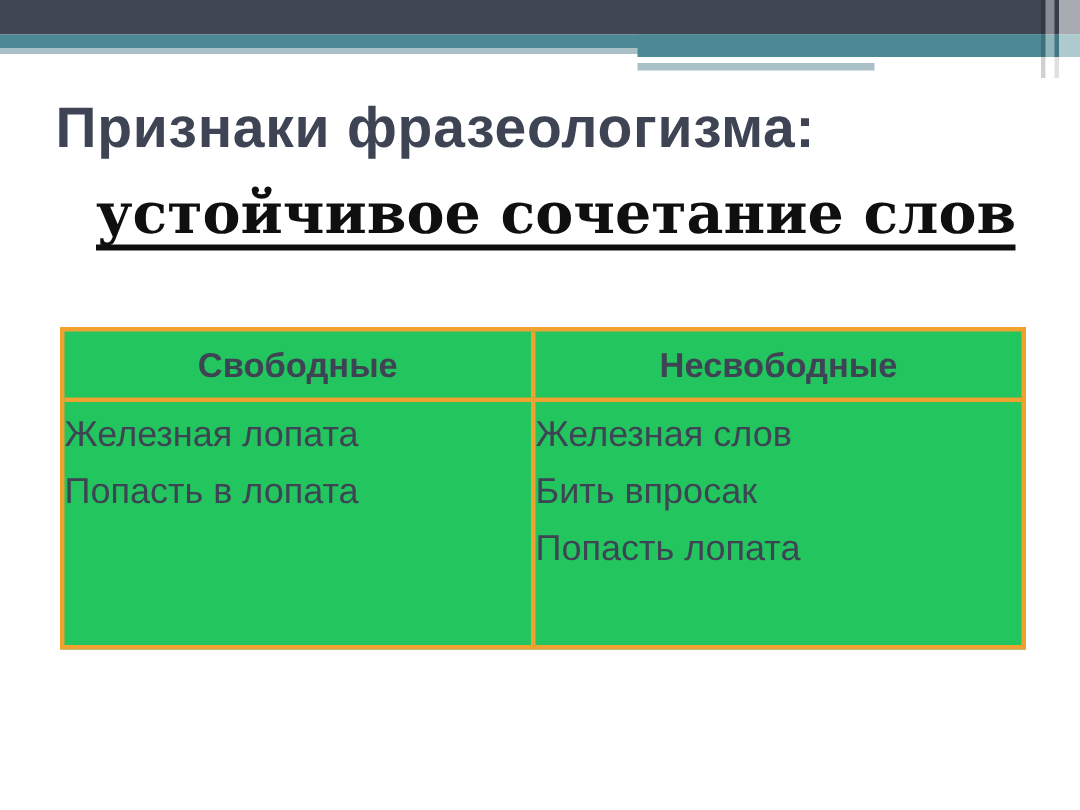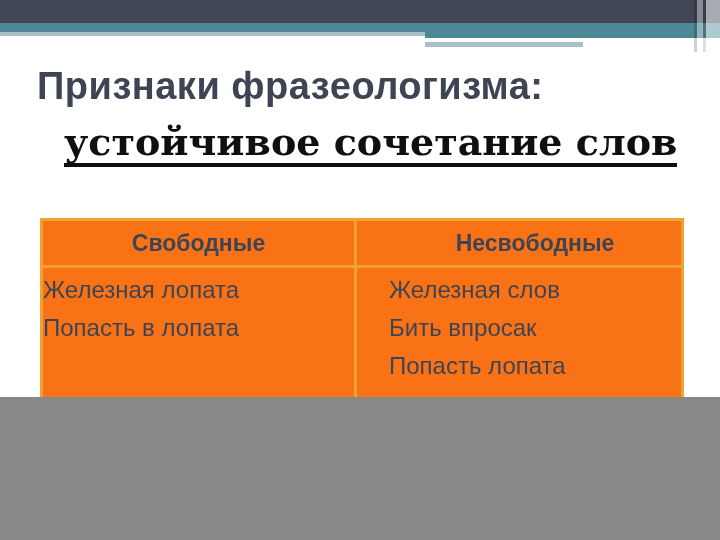--- a/index.html
+++ b/index.html
@@ -1,18 +1,18 @@
 <!DOCTYPE html>
 <html style="--dark-bar: #414654; --teal-bar: #4C8994; --light-line: #A9C0C7; --table-border: #EFA22F; --text-dark: #3E4454; --subtitle-text: #0F0F0F;"><head>
 <meta charset="utf-8">
 <style>
   html, body { margin: 0; padding: 0; background: #888; }
   .slide {
     position: relative;
-    width: 720px; height: 397px;
+    width: 720px; height: 540px;
     background: #ffffff;
     overflow: hidden;
     font-family: "Liberation Sans", sans-serif;
   }
   
   .bar-dark  { position: absolute; top: 0;  left: 0; width: 720px; height: 23px; background: var(--dark-bar, #414654); }
   .bar-teal  { position: absolute; top: 23px; left: 0; width: 720px; height: 9px;  background: var(--teal-bar, #4C8994); }
   .bar-light { position: absolute; top: 32px; left: 0; width: 720px; height: 4px;  background: var(--light-line, #A9C0C7); }
   .teal-ext  { position: absolute; top: 23px; left: 425px; width: 295px; height: 15px; background: var(--teal-bar, #4C8994); }
   .white-line{ position: absolute; top: 38px; left: 425px; width: 247px; height: 4px; background: #ffffff; border-radius: 0 3px 3px 0; }
@@ -39,27 +39,27 @@
     border-bottom: 4px solid var(--subtitle-text, #0F0F0F);
     white-space: nowrap;
   }
   
   .cmp-table {
     position: absolute; left: 40px; top: 218px;
     width: 644px; height: 215px;
     box-sizing: border-box;
     border: 3px solid var(--table-border, #EFA22F);
     display: flex; flex-direction: column;
-    background: #f97316;
+    background: #22c55e;
   }
   .thead { display: flex; height: 44px; flex: none; border-bottom: 3px solid var(--table-border, #EFA22F); }
   .tbody { display: flex; flex: 1; }
   .cell  { box-sizing: border-box; }
   .col1  { width: 314px; flex: none; border-right: 3px solid var(--table-border, #EFA22F); }
-  .col2  { flex: 1; padding-left: 32px; }
+  .col2  { flex: 1; }
   .th {
     display: flex; align-items: center; justify-content: center;
     font-size: 23px; font-weight: bold;
     color: var(--text-dark, #3E4454);
   }
   .td {
     text-align: left; padding-top: 3px;
     font-size: 24px; color: var(--text-dark, #3E4454);
   }
   .td .line { line-height: 38px; }

